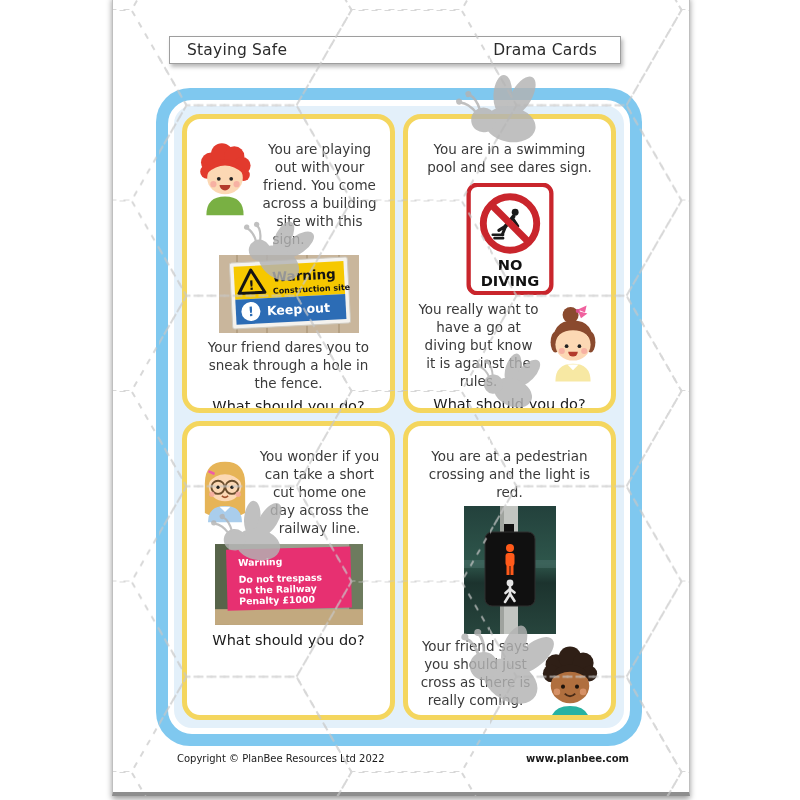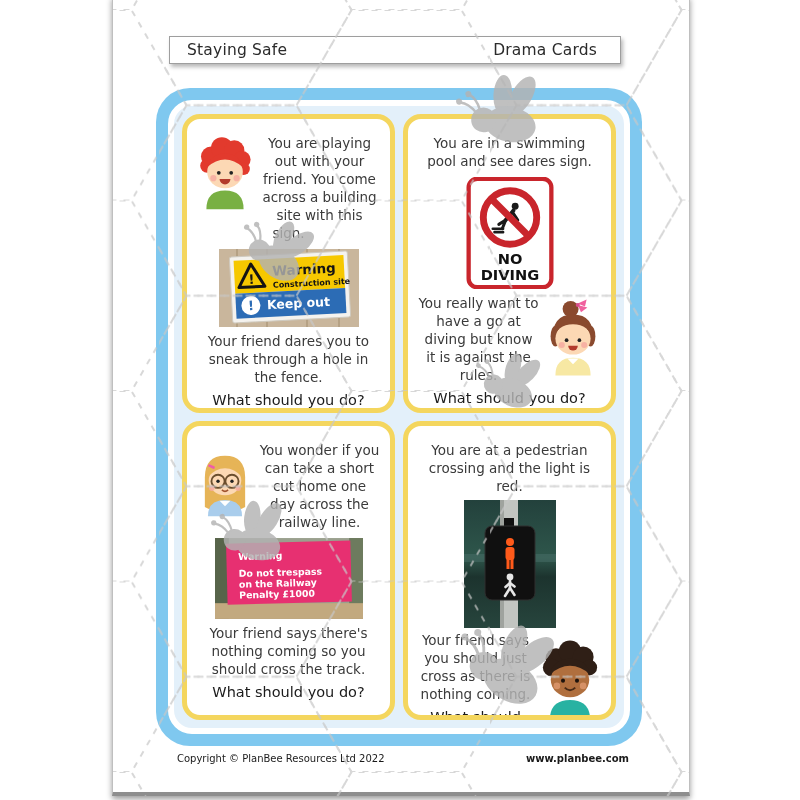--- a/index.html
+++ b/index.html
@@ -32,21 +32,21 @@
     background:#7fc8ef;border-radius:34px;padding:12px;box-sizing:border-box;
     z-index:5;
   }
   .frame-inner{
     width:100%;height:100%;background:#e3f0fa;border:6px solid #ffffff;
     border-radius:24px;box-sizing:border-box;padding:8px;
     display:grid;grid-template-columns:1fr 1fr;grid-template-rows:1fr 1fr;gap:8px;
   }
   .card{
     background:#fff;border:5px solid #f4d65e;border-radius:18px;
-    padding:14px 10px;box-sizing:border-box;overflow:hidden;
+    padding:20px 10px;box-sizing:border-box;overflow:hidden;
     font-size:13.5px;line-height:1.33;color:#3a3a3a;text-align:center;
   }
   .txt{margin:2px 0;}
   .q{font-weight:normal;font-size:14.5px;color:#1b1b1b;margin:4px 0 0;}
   .avatar{display:block;}
   .av-left{float:left;width:62px;height:78px;margin:0 3px 2px -3px;}
   .av-right{float:right;margin:0 -4px 0 2px;}
   .av-girl2{width:64px;height:84px;}
   .av-boy4{width:70px;height:92px;}
   .avatar svg{width:100%;height:100%;display:block;}
@@ -202,21 +202,20 @@
             <rect y="66" width="150" height="16" fill="#c2a97f"></rect>
             <g transform="rotate(-1.5 75 36)">
               <rect x="12" y="4" width="126" height="62" fill="#e73071"></rect>
               <text x="24" y="21" font-size="9.5" font-weight="bold" fill="#fff">Warning</text>
               <text x="24" y="38" font-size="9.5" font-weight="bold" fill="#fff">Do not trespass</text>
               <text x="24" y="49" font-size="9.5" font-weight="bold" fill="#fff">on the Railway</text>
               <text x="24" y="60" font-size="9.5" font-weight="bold" fill="#fff">Penalty £1000</text>
             </g>
           </svg>
         </div>
-        <p class="txt">Your friend says there's nothing coming so you should cross the track.</p>
         <p class="q">What should you do?</p>
       </div>
 
       <div class="card">
         <p class="txt">You are at a pedestrian crossing and the light is red.</p>
         <div class="signwrap s4">
           <svg viewBox="0 0 92 128">
             <defs>
               <linearGradient id="pg" x1="0" y1="0" x2="0" y2="1">
                 <stop offset="0" stop-color="#23413c"></stop>
@@ -258,21 +257,21 @@
               <ellipse cx="40" cy="50" rx="22" ry="20" fill="#b06f3e"></ellipse>
               <path d="M17,44 Q21,26 40,26 Q59,26 63,44 Q52,34 40,34 Q28,34 17,44 Z" fill="#2f1f16"></path>
               <circle cx="32" cy="51" r="2.3" fill="#1d130c"></circle>
                 <circle cx="48" cy="51" r="2.3" fill="#1d130c"></circle>
               <circle cx="25" cy="57" r="3.8" fill="#e09a70" opacity=".8"></circle>
                 <circle cx="55" cy="57" r="3.8" fill="#e09a70" opacity=".8"></circle>
               <path d="M34,59 q6,6 12,0" stroke="#4a2c17" stroke-width="2.2" fill="none"></path>
               <path d="M17,96 Q17,73 40,73 Q63,73 63,96 Z" fill="#28b2a2"></path>
             </svg>
           </span>
-          <p class="txt">Your friend says you should just cross as there is nothing coming.</p>
+          <p class="txt">Your friend says you should just cross as there is really coming.</p>
         </div>
         <p class="q">What should you do?</p>
       </div>
 
     </div>
   </div>
 
   <span class="footer-left">Copyright © PlanBee Resources Ltd 2022</span>
   <span class="footer-right">www.planbee.com</span>
 

